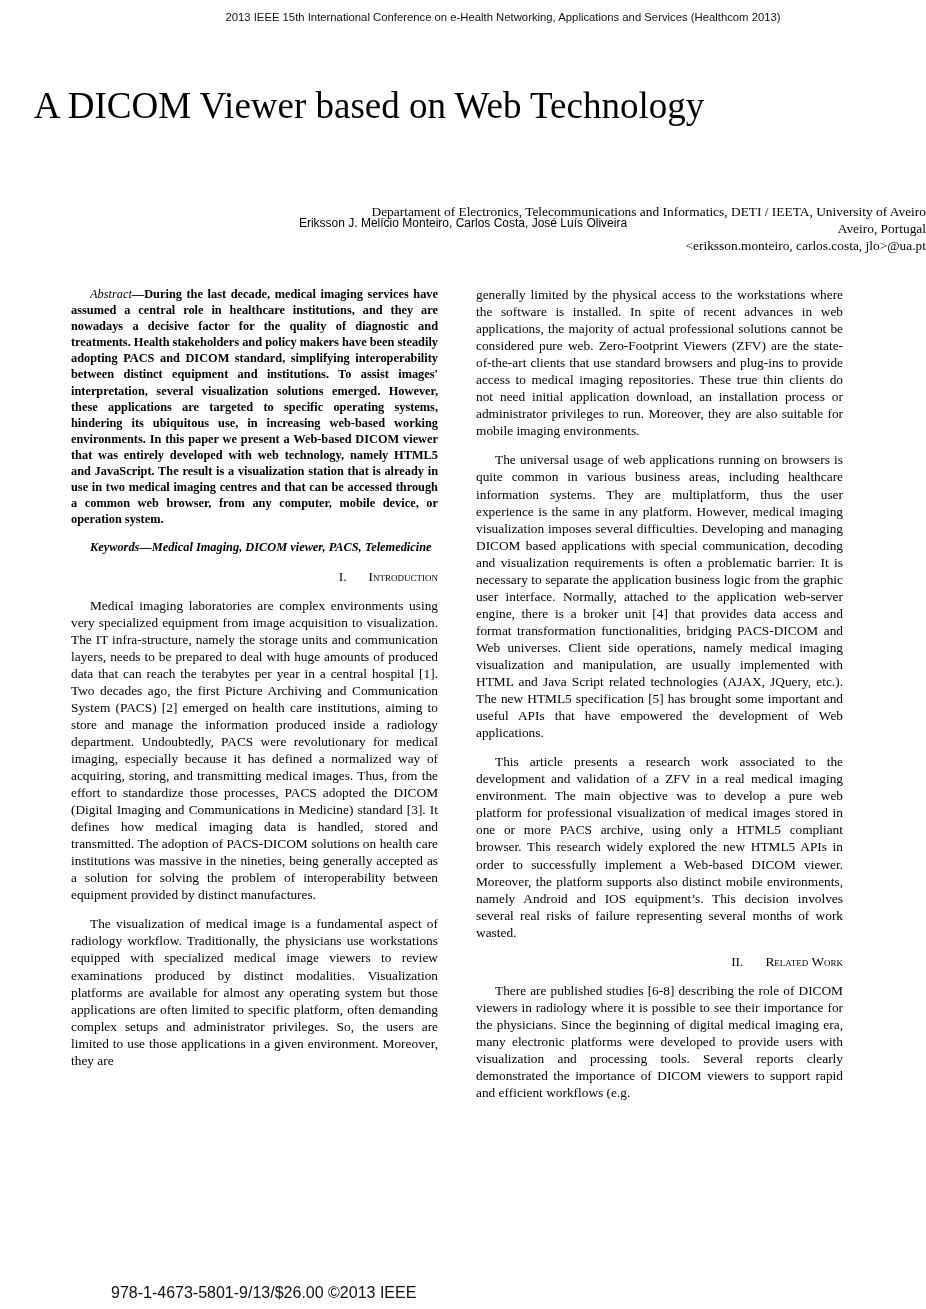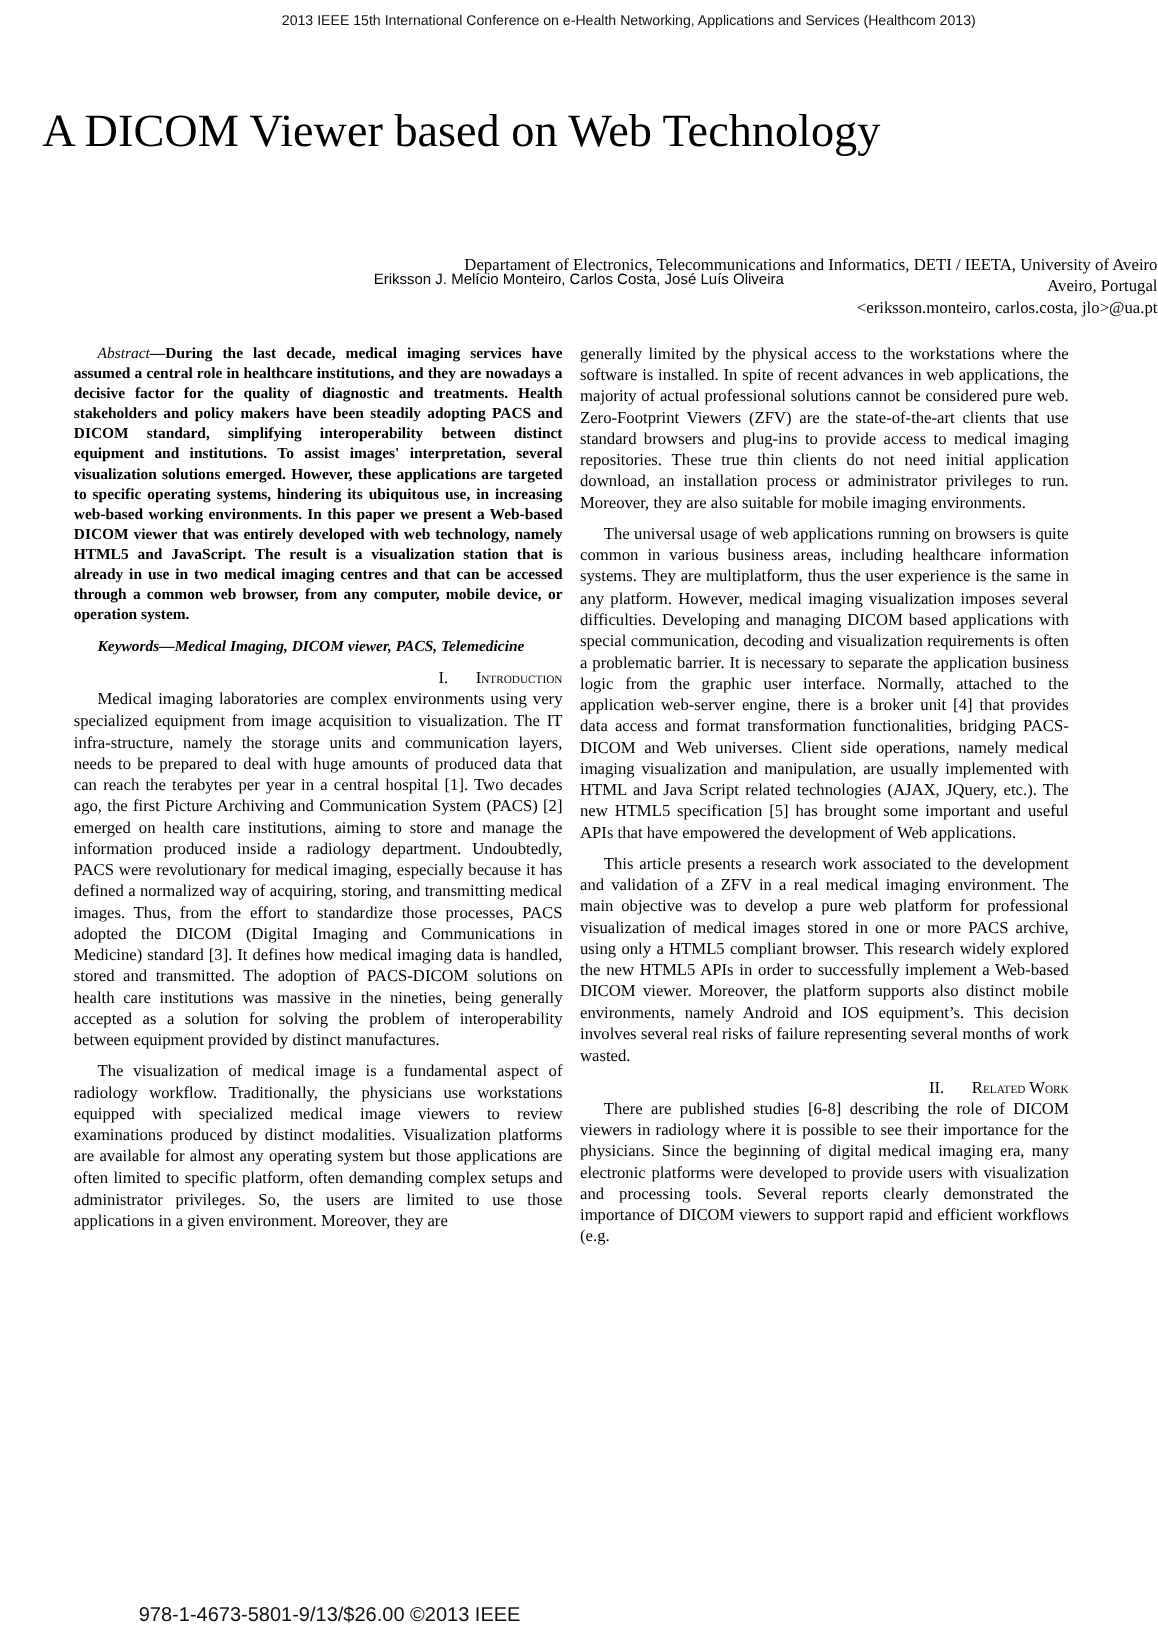--- a/index.html
+++ b/index.html
@@ -20,21 +20,21 @@
     position: absolute; top: 203px; left: 0; width: 926px; text-align: right;
     font-family: "Liberation Serif", serif; font-size: 13.4px; line-height: 17px;
   }
   .col {
     position: absolute; top: 274px; width: 391px;
     font-family: "Liberation Serif", serif; font-size: 13.35px; line-height: 17.05px;
     text-align: justify;
   }
   .col-left { left: 59px; }
   .col-right { left: 464px; top: 274px; }
-  .col p { margin: 0; text-indent: 19px; hyphens: none; }
+  .col p { margin: 12px; text-indent: 19px; hyphens: none; }
   .col p + p { margin-top: 8px; }
   .abstract { font-weight: bold; font-size: 12.35px; line-height: 16.1px; }
   .abstract .lead { font-style: italic; font-weight: normal; }
   .keywords { font-weight: bold; font-style: italic; font-size: 12.35px; line-height: 16.1px; margin-top: 10px !important; }
   .section-head {
     text-align: right; font-size: 13.35px; margin: 11px 0 5px 0; text-indent: 0 !important;
   }
   .section-head .num { margin-right: 22px; }
   .section-head .sc { font-variant: small-caps; }
   .footer-left {

